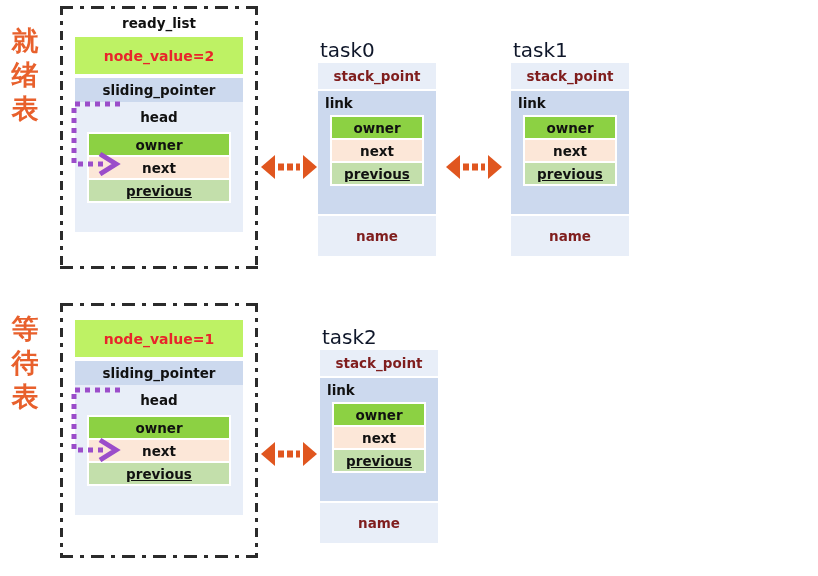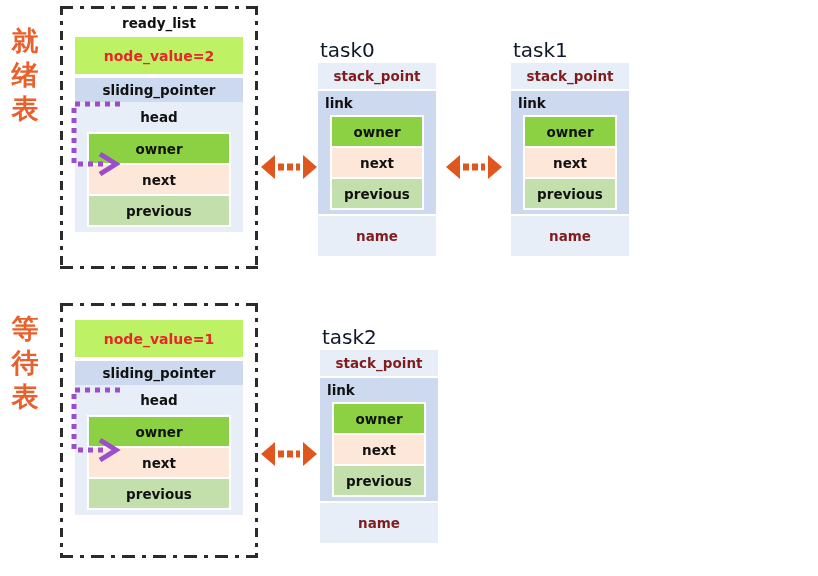--- a/index.html
+++ b/index.html
@@ -108,27 +108,27 @@
     box-sizing: border-box;
   }
   .cell {
     font-size: 13.5px;
     font-weight: bold;
     color: #111111;
     text-align: center;
     display: flex;
     align-items: center;
     justify-content: center;
-    height: 29px;
+    height: 21px;
     margin: 0 2px 2px 2px;
   }
   .cell.owner    { background: #8cd143; }
   .cell.next     { background: #fce7d8; }
   .cell.previous { background: #c3dfab; }
-  .cell:last-child { margin-bottom: 0; }
+  .cell:last-child { margin-bottom: 0; text-decoration: underline; }
 
   
   .task-title {
     position: absolute;
     color: #0f172a;
     font-size: 20px;
     font-weight: normal;
     letter-spacing: 0px;
     margin-top: 8px;
   }

